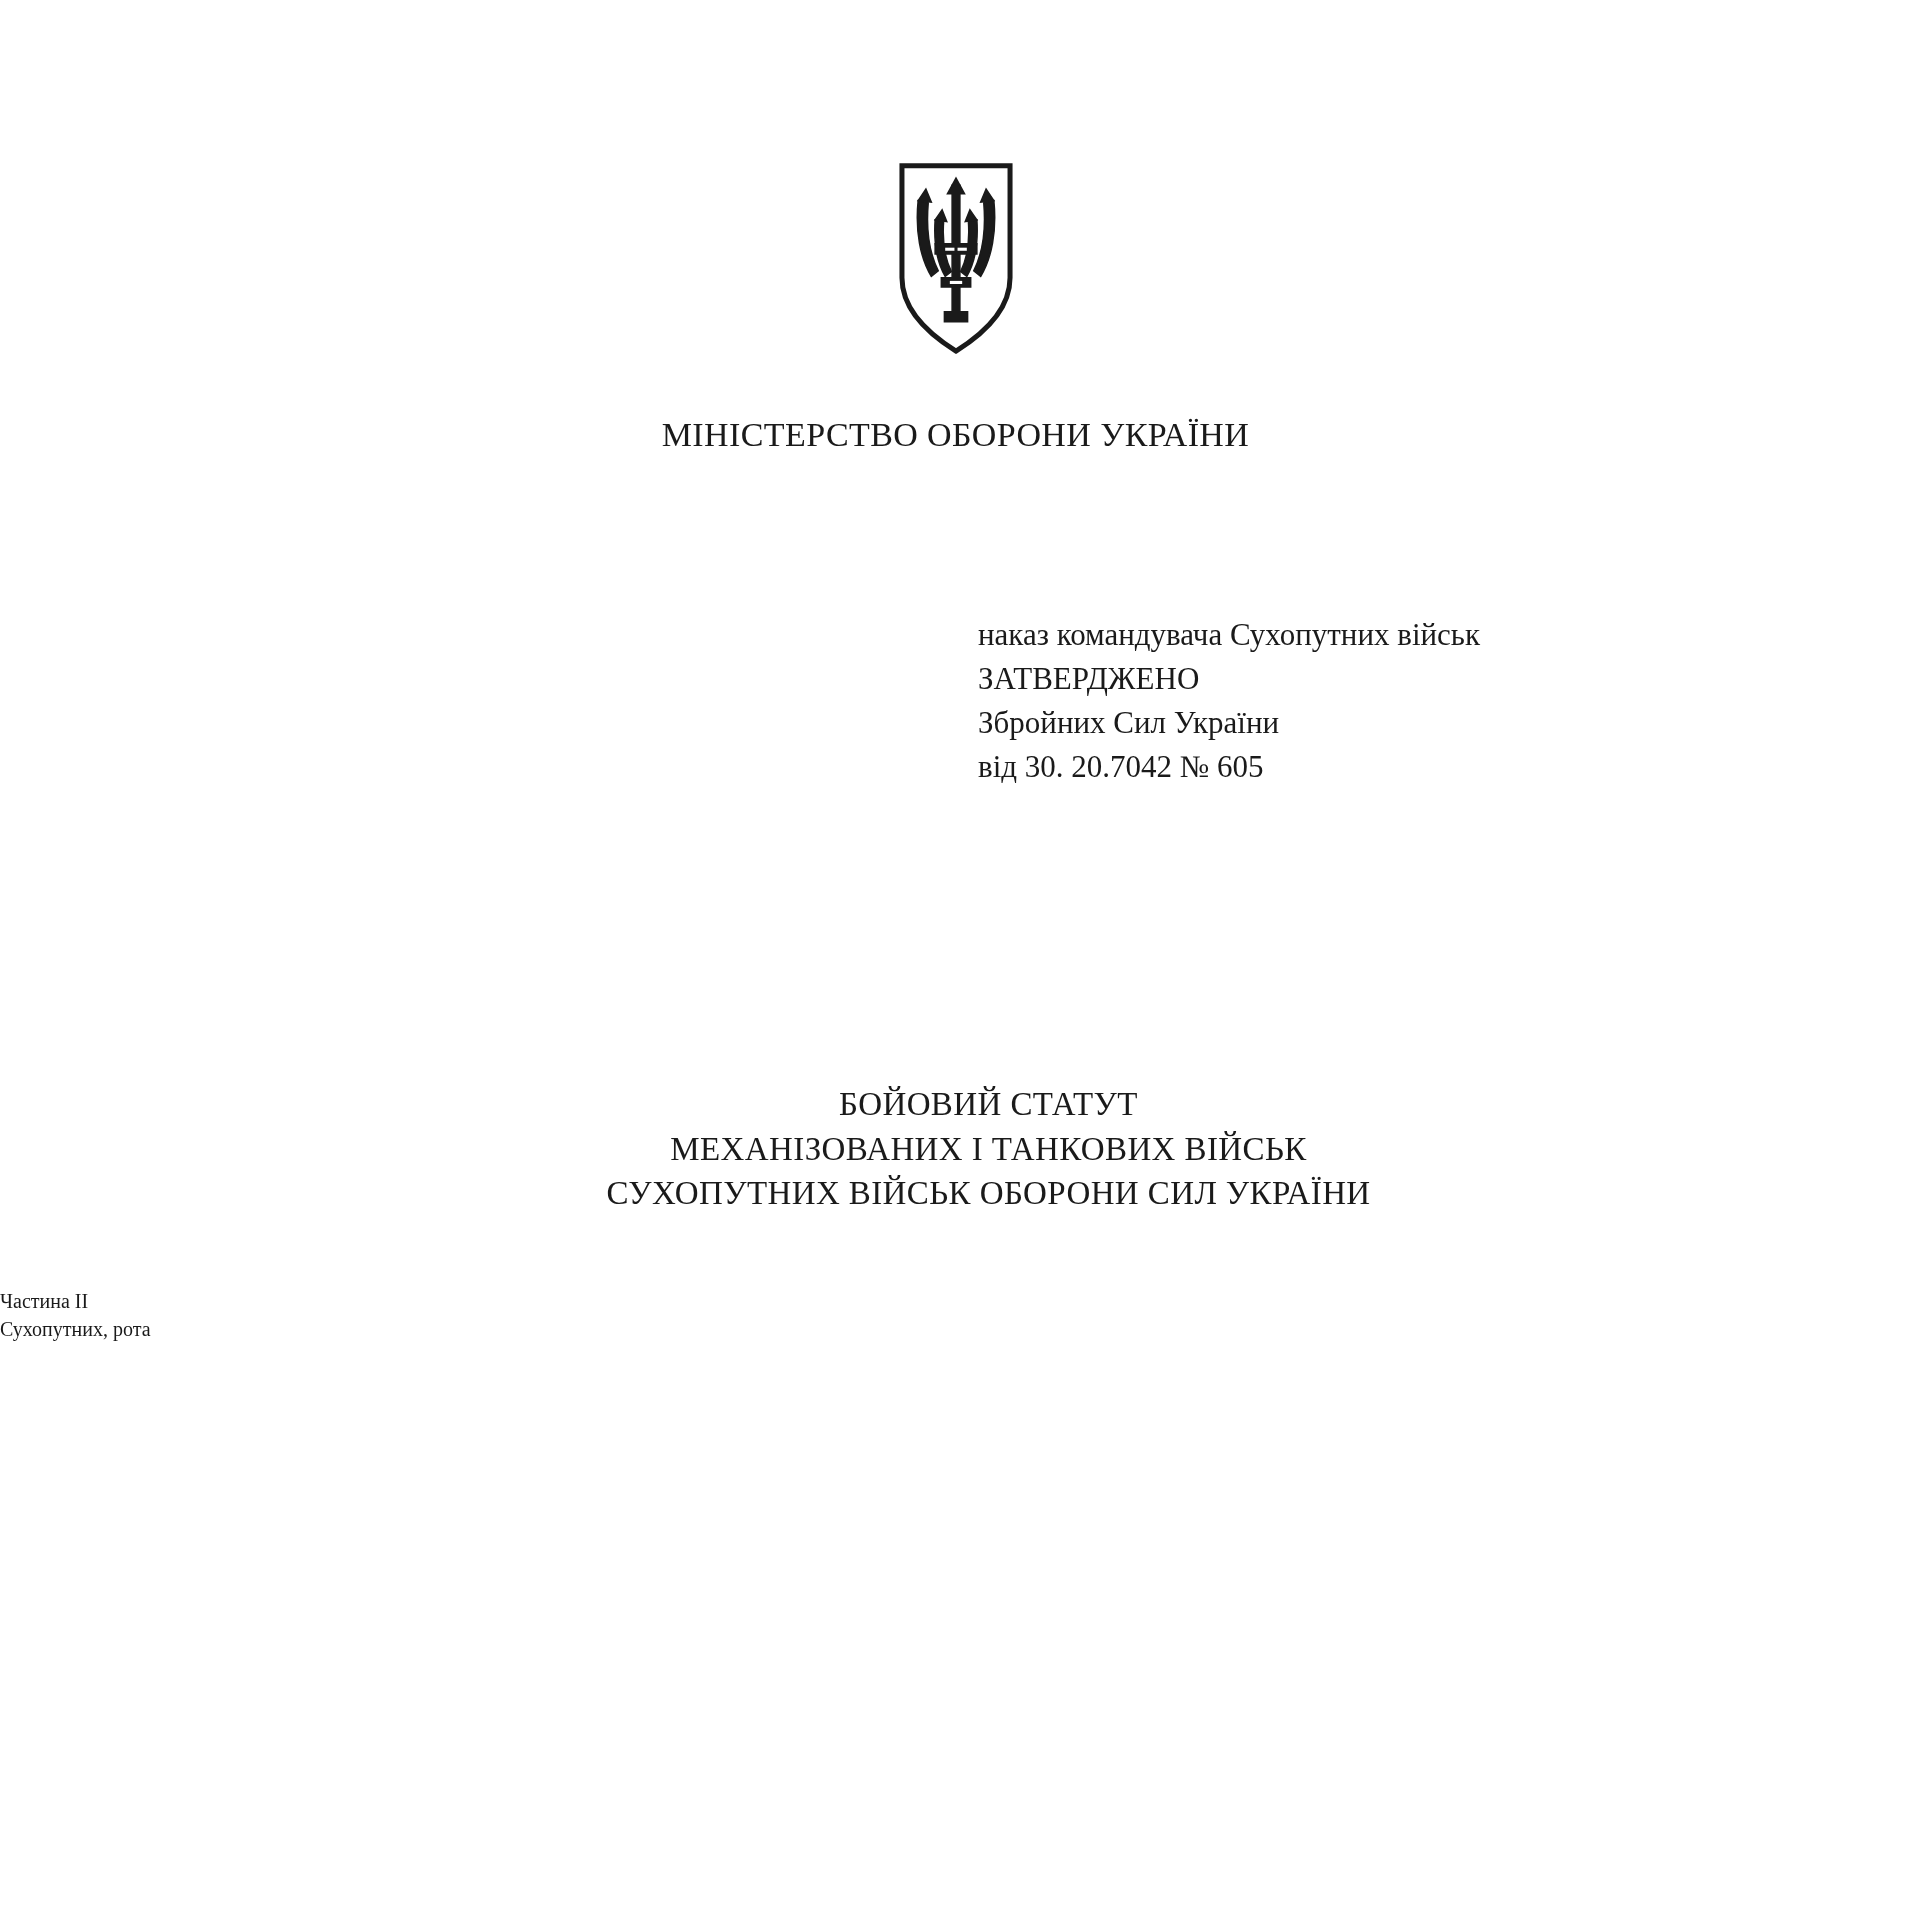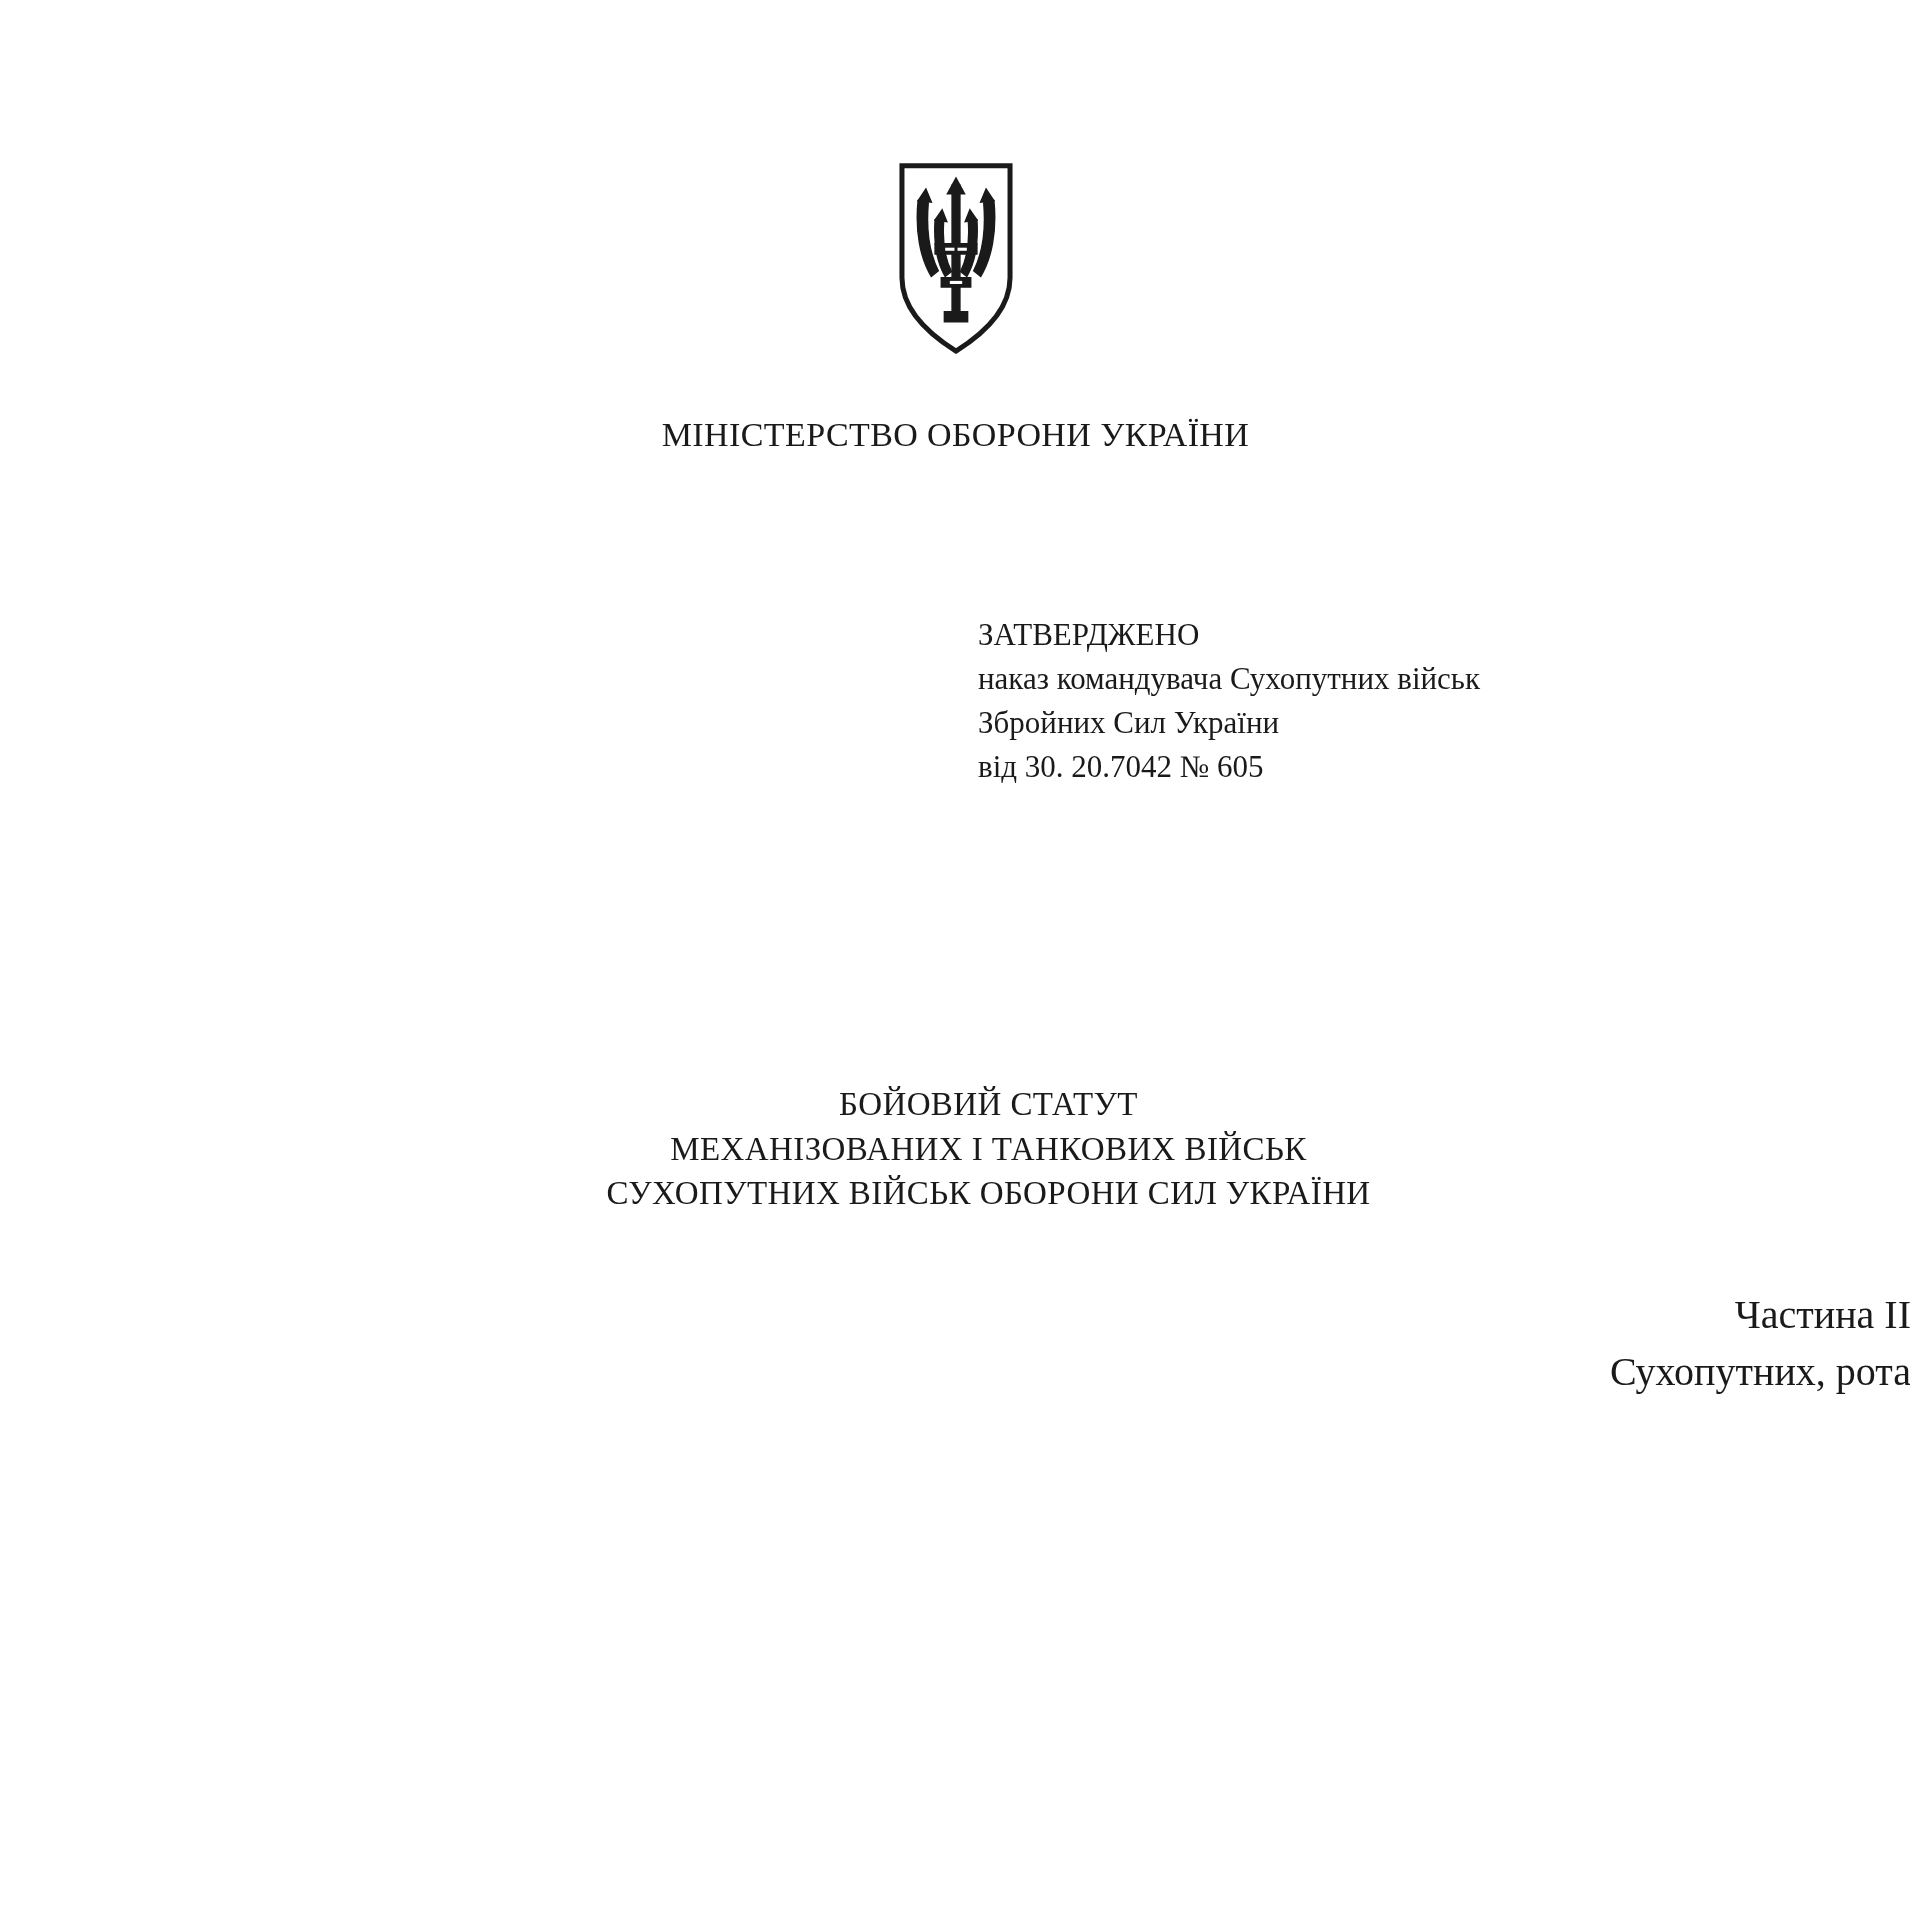--- a/index.html
+++ b/index.html
@@ -72,22 +72,22 @@
   .main-title .t-line {
     white-space: nowrap;
   }
 
   
   .part-block {
     position: absolute;
     top: 1287px;
     left: 0;
     width: 100%;
-    text-align: right;
-    font-size: 40px;
+    text-align: left;
+    font-size: 20px;
     line-height: 1.42;
   }
   .part-block .p-line {
     white-space: nowrap;
   }
 </style>
 </head>
 <body>
 
 <div class="page">
@@ -128,22 +128,22 @@
         <path d="M122 222 h24 v8 h-24 z"></path>
         <path d="M154 222 h24 v8 h-24 z"></path>
         <path d="M134 308 h32 v8 h-32 z"></path>
       </g>
     </svg>
   </div>
 
   <div class="ministry">МІНІСТЕРСТВО ОБОРОНИ УКРАЇНИ</div>
 
   <div class="approval">
+    <div class="line">наказ командувача Сухопутних військ</div>
     <div class="line">ЗАТВЕРДЖЕНО</div>
-    <div class="line">наказ командувача Сухопутних військ</div>
     <div class="line">Збройних Сил України</div>
     <div class="line">від 30. 20.7042  № 605</div>
   </div>
 
   <div class="main-title">
     <div class="t-line">БОЙОВИЙ  СТАТУТ</div>
     <div class="t-line">МЕХАНІЗОВАНИХ І ТАНКОВИХ ВІЙСЬК</div>
     <div class="t-line">СУХОПУТНИХ ВІЙСЬК ОБОРОНИ СИЛ УКРАЇНИ</div>
   </div>
 

